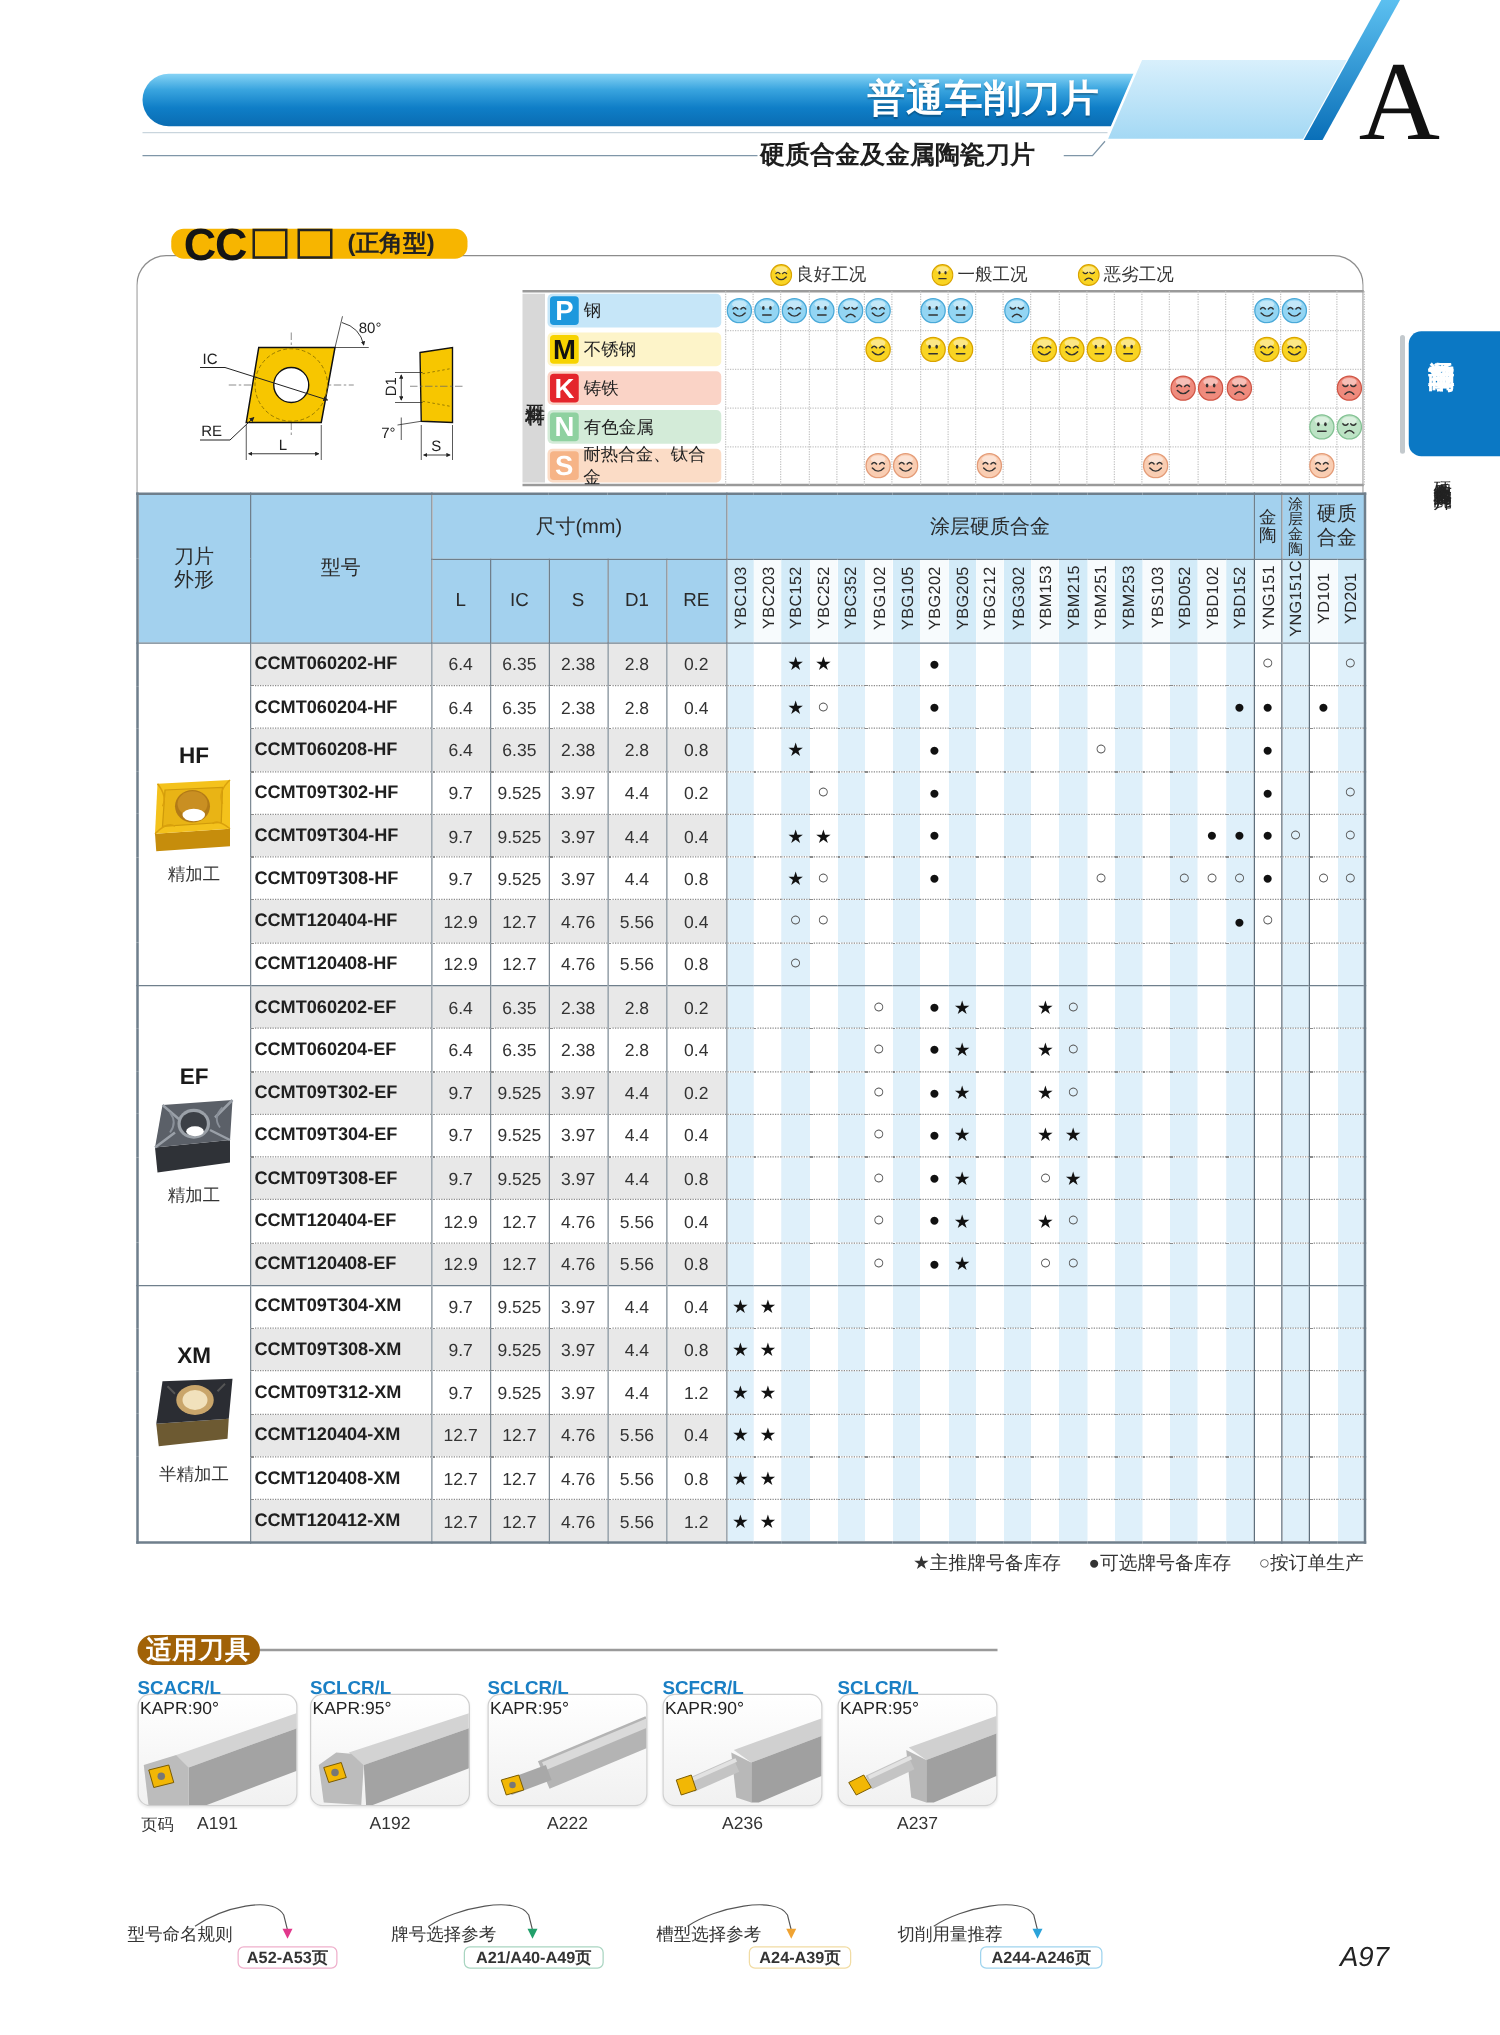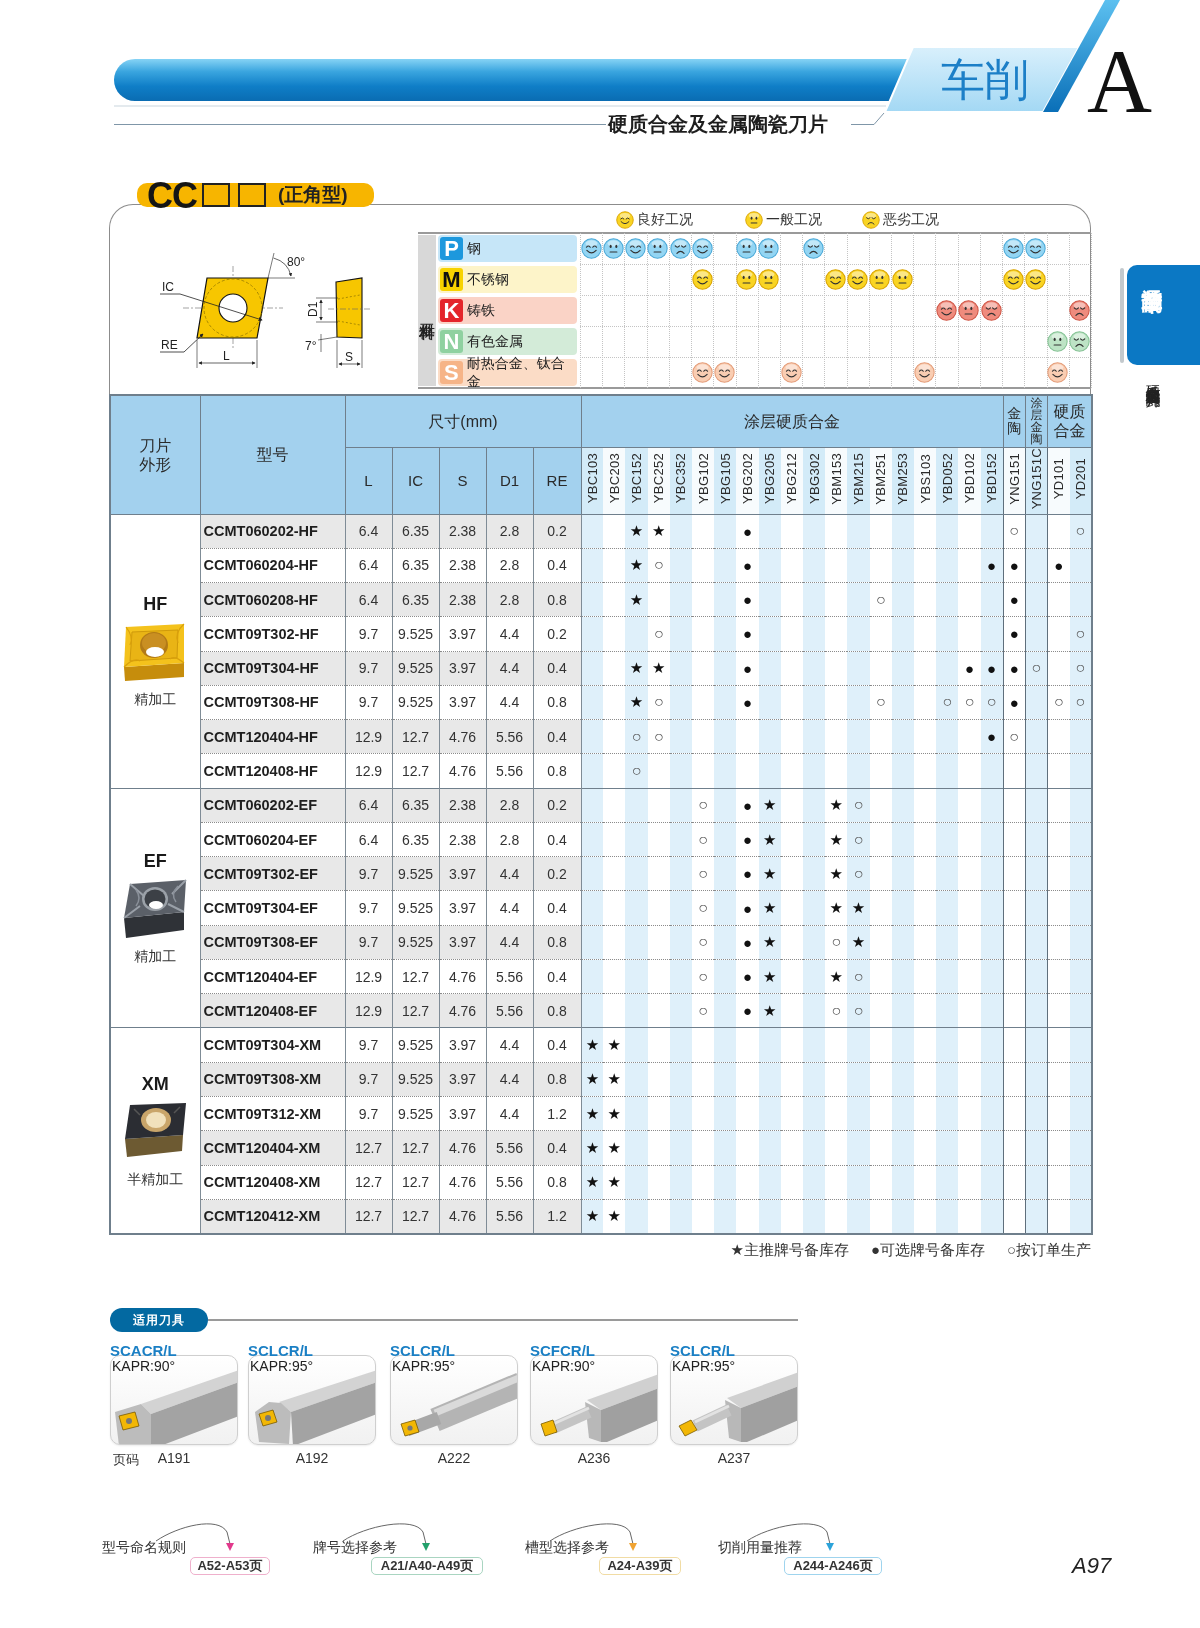--- a/index.html
+++ b/index.html
@@ -62,58 +62,58 @@
 #main-table td.gc.sep{border-left:1.5px solid #5f6f7c;}
 #main-table td.gc .hollow{color:#555;font-size:16px;}
 #main-table td.grpcell{background:#fff;border-top:1.5px solid #6f7f8c;vertical-align:middle;}
 .grp-inner{display:flex;flex-direction:column;align-items:center;}
 .grp-code{font-size:18px;font-weight:bold;color:#1a1a1a;line-height:22px;margin-bottom:6px;}
 .grp-img{width:66px;height:62px;}
 .grp-proc{font-size:14px;color:#333;margin-top:8px;}
 
 #mark-legend{right:109px;top:1241px;display:flex;gap:22px;font-size:15px;color:#333;}
 
-#tools-pill{left:110px;top:1308px;width:98px;height:24px;border-radius:12px;background:#0369a1;color:#fff;font-size:12px;font-weight:bold;line-height:24px;text-align:center;letter-spacing:1px;}
+#tools-pill{left:110px;top:1308px;width:98px;height:24px;border-radius:12px;background:#a16207;color:#fff;font-size:20px;font-weight:bold;line-height:24px;text-align:center;letter-spacing:1px;}
 #tools-line{left:208px;top:1319px;width:590px;height:1.5px;background:#9a9a9a;}
 .tool-card{top:1355px;width:128px;height:90px;border:1px solid #cfcfcf;border-radius:10px;background:linear-gradient(to bottom,#ffffff,#f1f1f1);overflow:hidden;box-shadow:0 1px 2px rgba(0,0,0,.08);}
 .tool-card svg{position:absolute;left:0;top:0;width:128px;height:90px;}
 .tool-name{top:1343px;font-size:15px;font-weight:bold;color:#1a7fc4;line-height:16px;white-space:nowrap;}
 .tool-kapr{top:1359px;font-size:14px;color:#222;line-height:15px;white-space:nowrap;}
 .tool-page{top:1450px;width:128px;text-align:center;font-size:14px;color:#333;}
 #tools-page-label{left:113px;top:1451px;font-size:13px;color:#333;}
 
 #footer-svg{left:0;top:1500px;width:1200px;height:100px;}
 .ref-label{top:1539px;font-size:14px;color:#333;white-space:nowrap;}
 .ref-box{top:1557px;height:18px;border:1px solid #ccc;border-radius:5px;font-size:13px;color:#333;line-height:16px;text-align:center;white-space:nowrap;font-weight:bold;}
 #page-number{left:1072px;top:1553px;font-size:22px;font-style:italic;color:#222;}
 </style>
 </head>
 <body>
 
 <div id="page">
 
   <div id="hdr-bar" class="abs"></div>
+  <div id="hdr-title" class="abs">普通车削刀片</div>
   <svg id="hdr-shapes" class="abs" viewBox="0 0 1200 130">
     <defs>
       <linearGradient id="paraG" x1="0" y1="0" x2="0" y2="1">
           <stop offset="0" stop-color="#d9f0fc"></stop>
           <stop offset="1" stop-color="#a3d8f4"></stop>
         </linearGradient>
       <linearGradient id="stripeG" x1="0" y1="0" x2="0" y2="1">
           <stop offset="0" stop-color="#5cc0f0"></stop>
           <stop offset="1" stop-color="#0a6fb8"></stop>
         </linearGradient>
     </defs>
     <polygon points="913,47 1079,47 1043,112 885,112" fill="url(#paraG)" stroke="#fff" stroke-width="2"></polygon>
     <polygon points="1105,0 1120,0 1058,112 1043,112" fill="url(#stripeG)"></polygon>
     <line x1="114" y1="106" x2="886" y2="106" stroke="#c9d5dd" stroke-width="1"></line>
     <line x1="114" y1="124.5" x2="606" y2="124.5" stroke="#7f96a8" stroke-width="1"></line>
     <polyline points="851,124.5 874,124.5 884,113" fill="none" stroke="#7f96a8" stroke-width="1"></polyline>
   </svg>
-  <div id="hdr-section" class="abs">车削</div>
   <div id="hdr-chapter" class="abs">A</div>
   <div id="hdr-subtitle" class="abs">硬质合金及金属陶瓷刀片</div>
 
   <div id="side-strip" class="abs"></div>
   <div id="side-tab" class="abs"></div>
   <div id="side-tab-label" class="abs">普通车削</div>
   <div id="side-caption" class="abs">硬质合金及金属陶瓷刀片</div>
 
   <div id="spec-box" class="abs"></div>
   <div id="cc-badge" class="abs">

